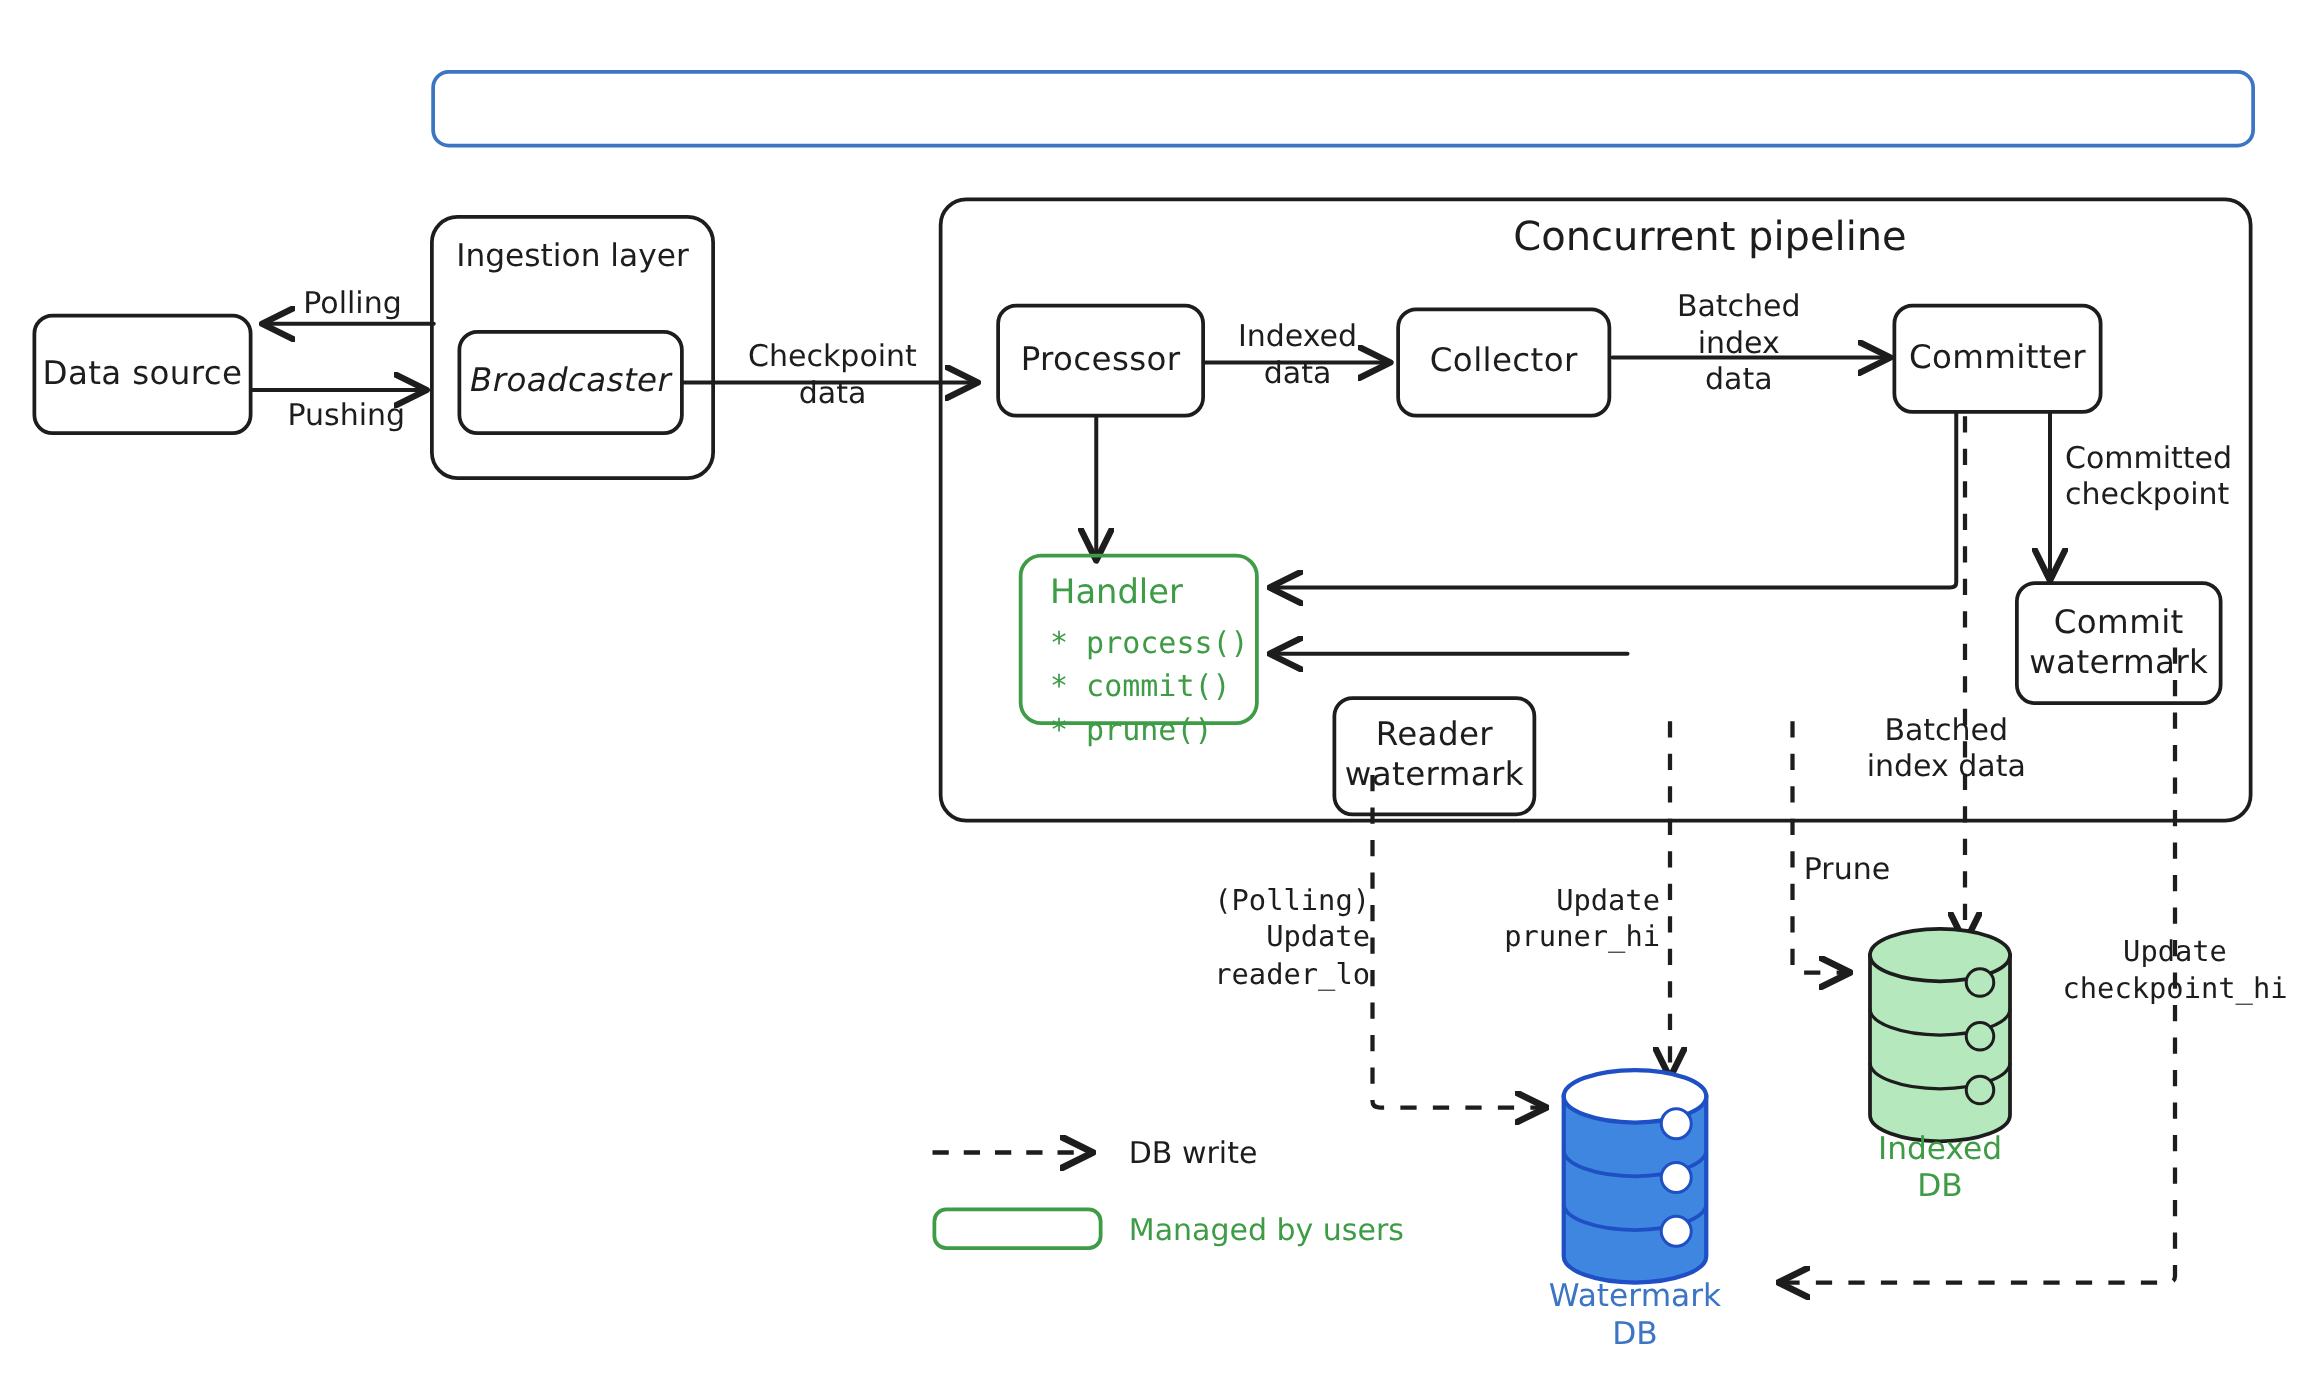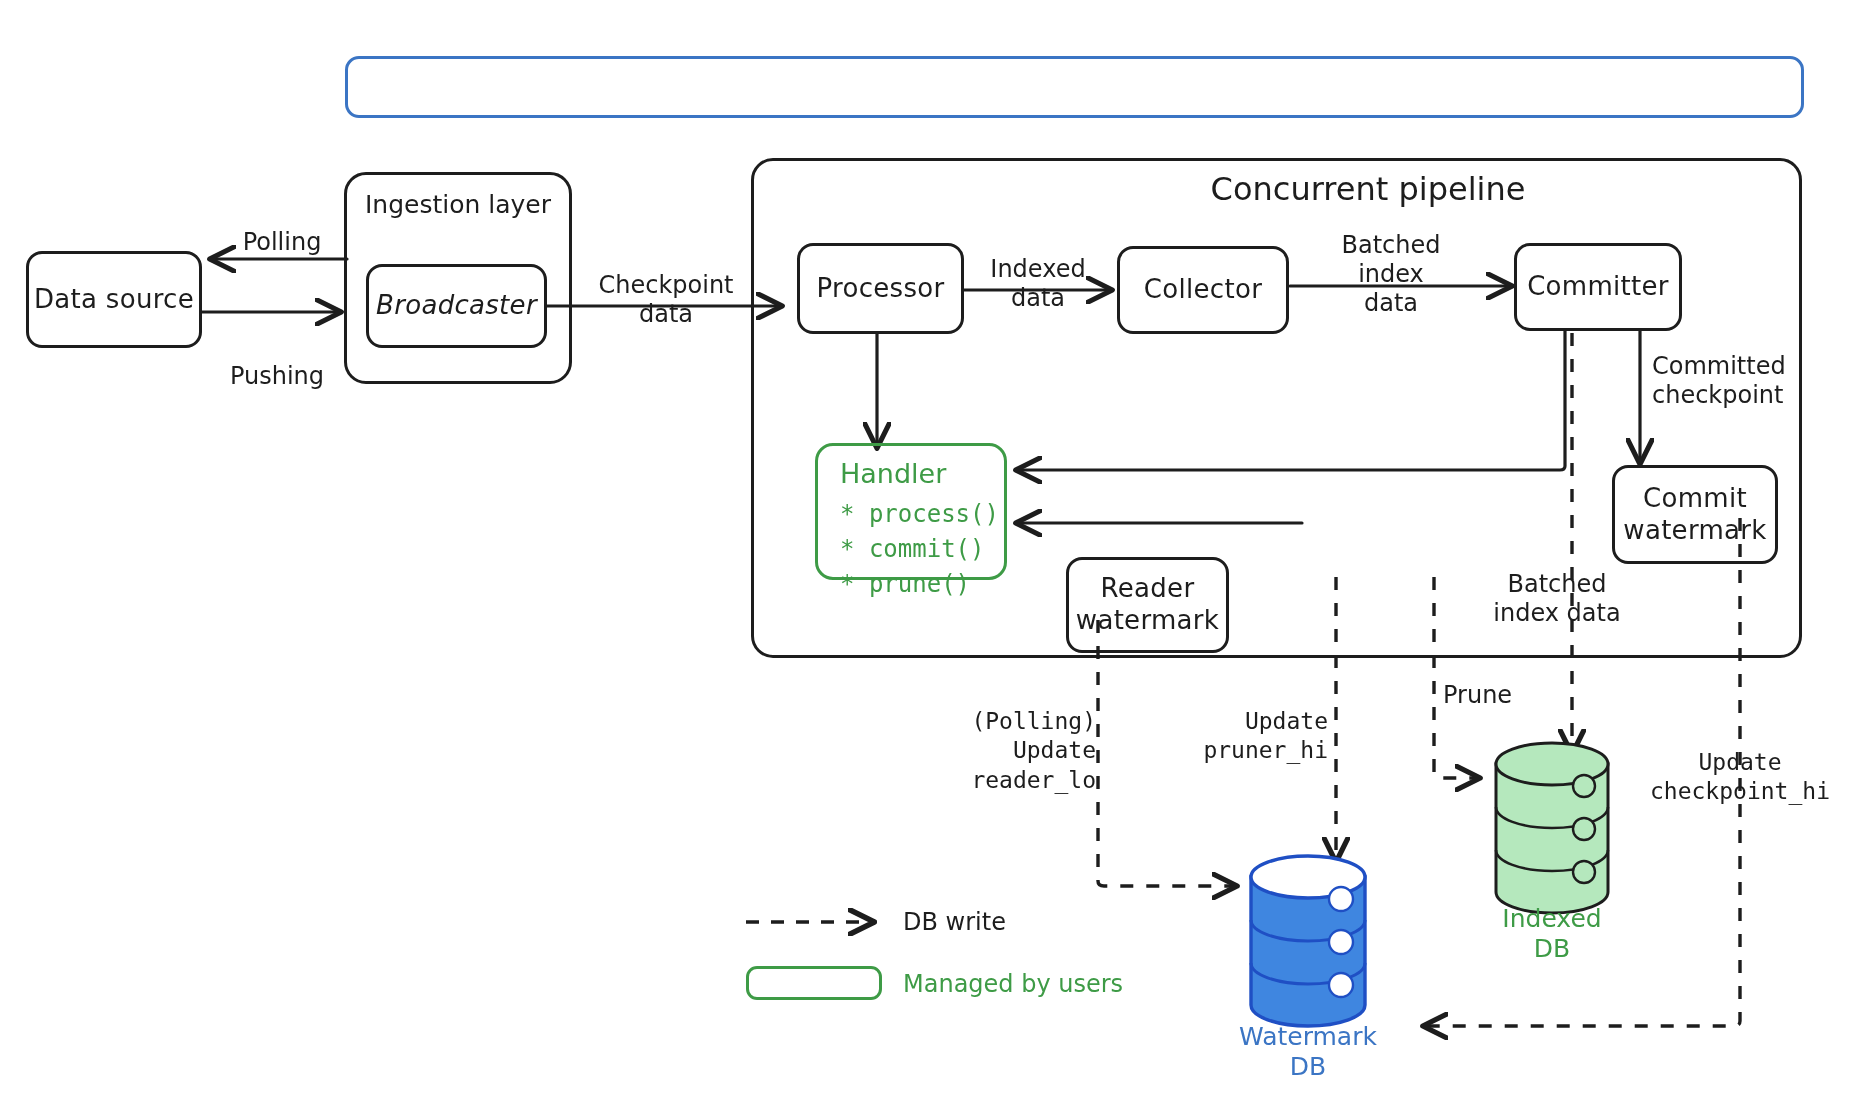--- a/index.html
+++ b/index.html
@@ -256,21 +256,21 @@
 
   <div class="handler-box" style="left:815px; top:443px; width:192px; height:137px;">
     <div class="handler-title">Handler</div>
     <div class="handler-method">* process()</div>
     <div class="handler-method">* commit()</div>
     <div class="handler-method">* prune()</div>
   </div>
 
   <div class="edge-label" style="left:212px; top:228px; width:140px;">Polling</div>
 
-  <div class="edge-label" style="left:204px; top:318px; width:146px;margin-top:44px;">Pushing</div>
+  <div class="edge-label" style="left:204px; top:318px; width:146px;">Pushing</div>
 
   <div class="edge-label" style="left:567px; top:271px; width:198px;">Checkpoint
 data</div>
 
   <div class="edge-label" style="left:963px; top:255px; width:150px;">Indexed
 data</div>
 
   <div class="edge-label" style="left:1296px; top:231px; width:190px;">Batched
 index
 data</div>

